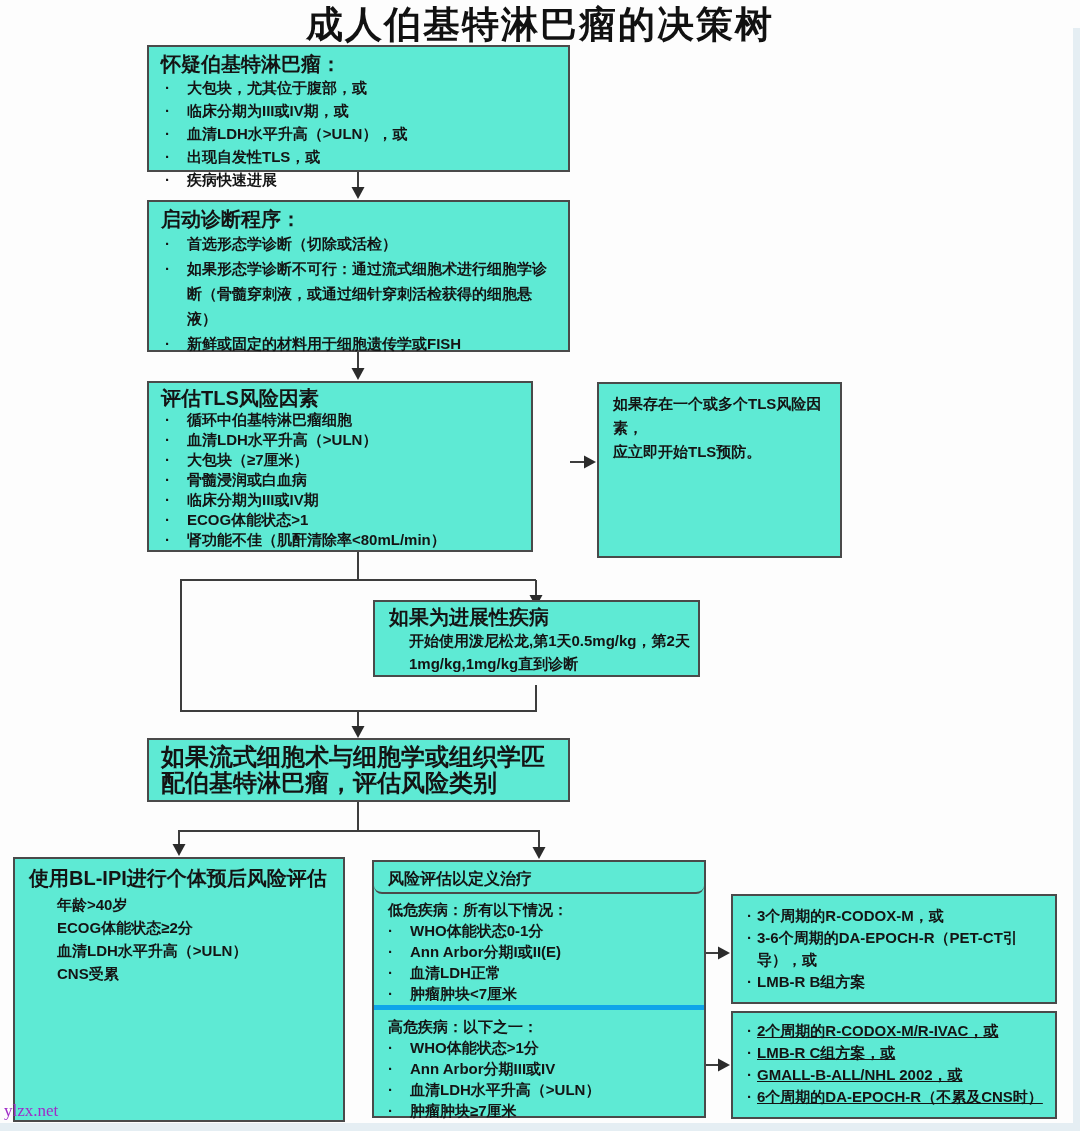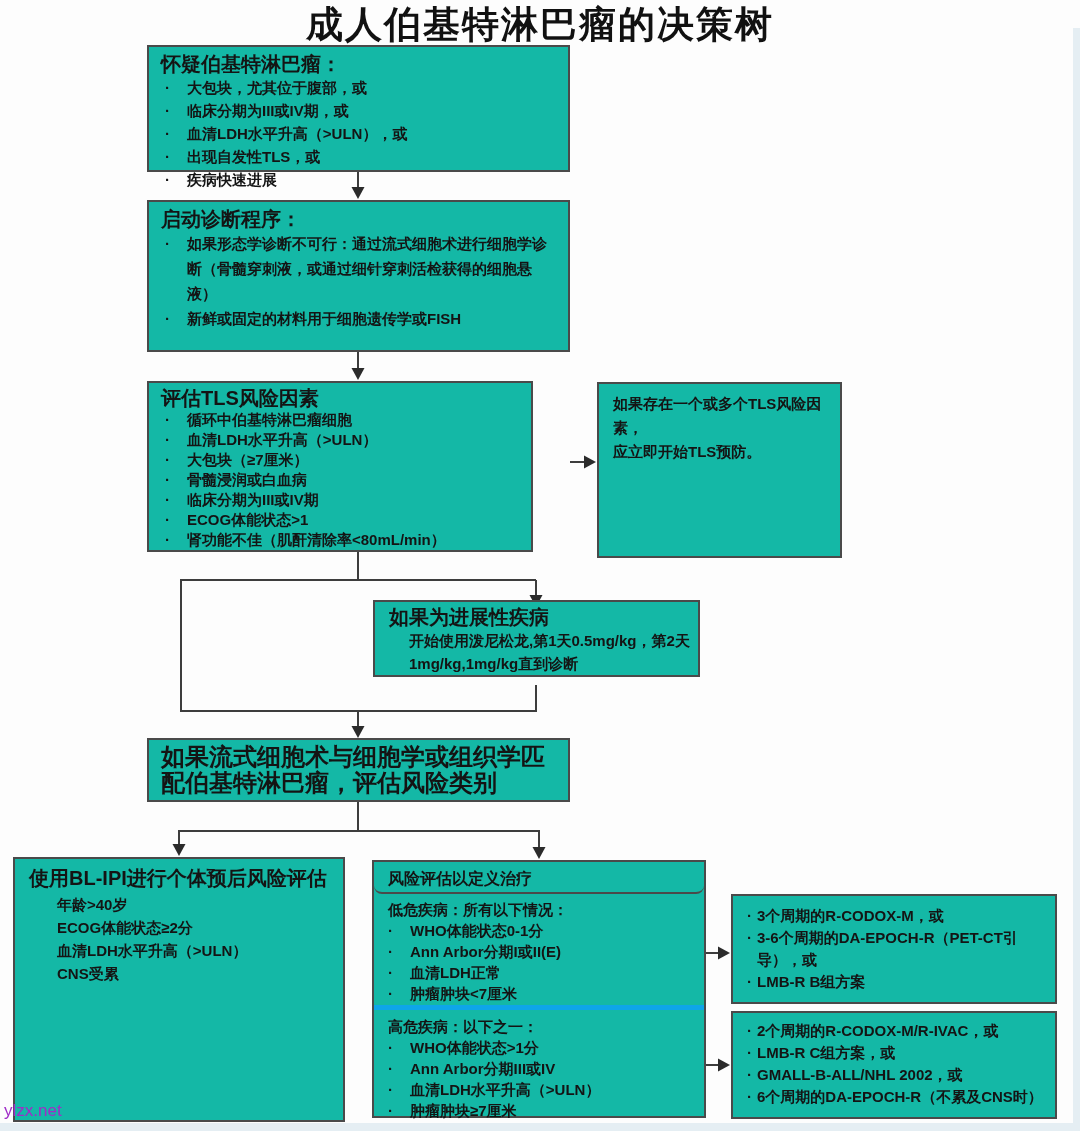--- a/index.html
+++ b/index.html
@@ -5,21 +5,21 @@
   html,body{margin:0;padding:0;background:#ffffff;}
   #canvas{
     position:relative;width:1080px;height:1131px;background:#fdfdfd;overflow:hidden;
     font-family:"Liberation Sans","DejaVu Sans",sans-serif;color:#141414;padding-left:12px;
   }
   .title{
     position:absolute;left:0;top:0;width:1080px;text-align:center;
     font-family:"Liberation Serif","DejaVu Serif",serif;
     font-size:37px;font-weight:700;letter-spacing:2px;color:#111;
   }
-  .box{position:absolute;background:#14b8a6;border:2px solid #4a4a4a;box-sizing:border-box;}
+  .box{position:absolute;background:#5eead4;border:2px solid #4a4a4a;box-sizing:border-box;}
   .hdr{font-weight:700;font-size:20px;line-height:24px;padding:5px 8px 0 12px;}
   .hdr-sm{font-weight:700;font-size:16px;line-height:20px;border-radius:8px;}
   .bullet{position:relative;font-weight:700;font-size:15px;padding-left:38px;}
   .bullet::before{content:"\00B7";position:absolute;left:16px;font-weight:700;}
   .tbullet{position:relative;font-weight:700;font-size:15px;line-height:22px;padding-left:12px;}
   .tbullet::before{content:"\00B7";position:absolute;left:2px;font-weight:700;}
   .plainline{font-weight:700;font-size:15px;}
 
   
   #suspect-box{left:147px;top:45px;width:423px;height:127px;}
@@ -44,29 +44,29 @@
   #risk-box{left:372px;top:860px;width:334px;height:258px;padding:0;}
   #risk-box .rb-header{height:32px;border-bottom:2px solid #4a4a4a;box-sizing:border-box;padding:7px 0 0 14px;}
   #risk-box .rb-low{height:116px;border-bottom:5px solid #0ea5e9;box-sizing:border-box;padding-top:5px;}
   #risk-box .rb-high{padding-top:6px;}
   #risk-box .sec-title{font-weight:700;font-size:15px;line-height:21px;padding-left:14px;}
   #risk-box .bullet{line-height:21px;padding-left:36px;}
   #risk-box .bullet::before{left:14px;}
   #treatlow-box{left:731px;top:894px;width:326px;height:110px;}
   #treatlow-box .lines{padding:9px 2px 0 12px;}
   #treathigh-box{left:731px;top:1011px;width:326px;height:108px;}
-  #treathigh-box .lines{padding:7px 2px 0 12px;}
+  #treathigh-box .lines{padding:7px 2px 0 12px;text-decoration:underline;}
 
   #connectors{position:absolute;left:0;top:0;width:1080px;height:1131px;}
   .edge-strip{position:absolute;background:#e5eef3;}
   #right-strip{left:1073px;top:28px;width:7px;height:1103px;}
   #bottom-strip{left:0px;top:1123px;width:1080px;height:8px;}
   #watermark{
     position:absolute;left:4px;top:1101px;font-size:17px;font-weight:400;
-    color:#a02cc8;text-decoration:none;font-family:Liberation Sans, sans-serif;
+    color:#a02cc8;text-decoration:none;font-family:Liberation Serif, serif;
   }
 </style>
 </head>
 <body>
 
 <div id="canvas">
 
   <div class="title">成人伯基特淋巴瘤的决策树</div>
 
   <svg id="connectors" viewBox="0 0 1080 1131" xmlns="http://www.w3.org/2000/svg">
@@ -108,20 +108,21 @@
         <div class="bullet">临床分期为III或IV期，或</div>
         <div class="bullet">血清LDH水平升高（&gt;ULN），或</div>
         <div class="bullet">出现自发性TLS，或</div>
         <div class="bullet">疾病快速进展</div>
       </div>
   </div>
 
   <div class="box" id="diagnostic-box">
     <div class="hdr">启动诊断程序：</div>
     <div class="bullets">
+        <div class="bullet">首选形态学诊断（切除或活检）</div>
         <div class="bullet">如果形态学诊断不可行：通过流式细胞术进行细胞学诊断（骨髓穿刺液，或通过细针穿刺活检获得的细胞悬液）</div>
         <div class="bullet">新鲜或固定的材料用于细胞遗传学或FISH</div>
       </div>
   </div>
 
   <div class="box" id="tlsrisk-box">
     <div class="hdr">评估TLS风险因素</div>
     <div class="bullets">
         <div class="bullet">循环中伯基特淋巴瘤细胞</div>
         <div class="bullet">血清LDH水平升高（&gt;ULN）</div>

